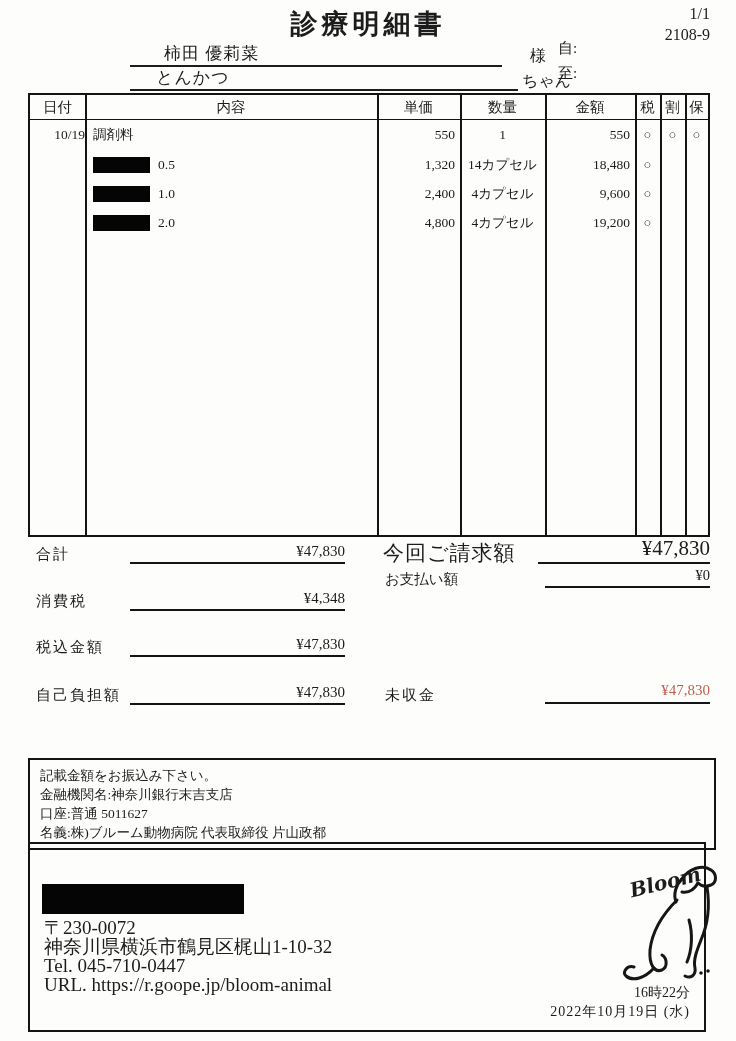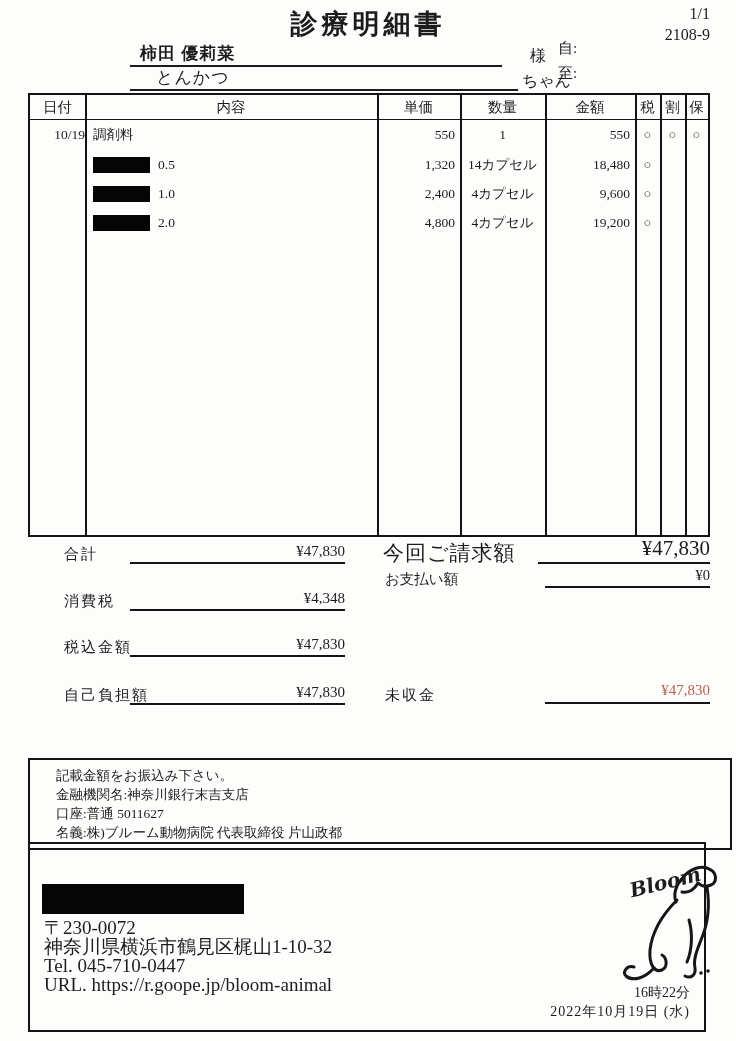--- a/index.html
+++ b/index.html
@@ -8,21 +8,21 @@
     width:736px;height:1041px;
     background:#fdfdfc;
     font-family:"Liberation Serif","DejaVu Serif",serif;
     color:#1c1c1c;
     overflow:hidden;
   }
   .abs{position:absolute;}
   
   .doc-title{left:0;top:6px;width:736px;text-align:center;font-size:27px;letter-spacing:4px;font-weight:bold;}
   .page-info{right:26px;top:3px;text-align:right;font-size:16px;line-height:21px;}
-  .owner-name{left:140px;top:42px;font-size:17px;letter-spacing:1px;font-weight:bold;}
+  .owner-name{left:164px;top:42px;font-size:17px;letter-spacing:1px;}
   .pet-name{left:156px;top:66px;font-size:17px;letter-spacing:1px;}
   .uline1{left:130px;top:65px;width:372px;border-bottom:2px solid #1c1c1c;}
   .uline2{left:130px;top:89px;width:388px;border-bottom:2px solid #1c1c1c;}
   .owner-suffix{left:530px;top:46px;font-size:16px;}
   .pet-suffix{left:522px;top:71px;font-size:16px;}
   .from-label{left:558px;top:39px;font-size:15px;}
   .to-label{left:558px;top:64px;font-size:15px;}
   
   .tbl{left:28px;top:93px;width:678px;height:440px;border:2px solid #141414;}
   .vline{position:absolute;top:0;bottom:0;width:1.5px;background:#141414;}
@@ -33,30 +33,30 @@
     display:grid;grid-template-columns:55px 292px 83px 85px 90px 25px 25px auto;align-items:center;
     font-size:13.5px;}
   .c-date{text-align:right;}
   .c-content{text-align:left;padding-left:8px;display:flex;align-items:center;gap:8px;}
   .c-unit{text-align:right;padding-right:5px;}
   .c-qty{text-align:center;}
   .c-amt{text-align:right;padding-right:5px;}
   .c-mark{text-align:center;font-size:13px;}
   .redact{display:inline-block;width:57px;height:16px;background:#050505;}
   
-  .tot-label{font-size:15px;letter-spacing:2px;margin-left:28px;}
+  .tot-label{font-size:15px;letter-spacing:2px;}
   .tot-value{width:215px;text-align:right;font-size:15px;border-bottom:2px solid #141414;padding-bottom:2px;}
   .bill-label{left:383px;top:539px;font-size:21px;letter-spacing:1px;}
   .bill-value{left:538px;top:536px;width:172px;text-align:right;font-size:21px;border-bottom:2.5px solid #141414;padding-bottom:1px;}
   .paid-label{left:385px;top:570px;font-size:14.5px;}
   .paid-value{left:545px;top:567px;width:165px;text-align:right;font-size:14.5px;border-bottom:2px solid #141414;padding-bottom:2px;}
   .unpaid-label{left:385px;top:686px;font-size:15px;letter-spacing:2px;}
   .unpaid-value{left:545px;top:682px;width:165px;text-align:right;font-size:15px;border-bottom:2px solid #141414;padding-bottom:3px;}
   
-  .bank-box{left:28px;top:758px;width:674px;height:82px;border:2px solid #141414;padding:6px 0 0 26px;box-sizing:content-box;}
+  .bank-box{left:28px;top:758px;width:674px;height:82px;border:2px solid #141414;padding:6px 0 0 10px;box-sizing:content-box;}
   .bank-box div{font-size:13.5px;line-height:19px;}
   
   .clinic-box{left:28px;top:842px;width:678px;height:190px;border:2px solid #141414;box-sizing:border-box;}
   .clinic-redact{position:absolute;left:12px;top:40px;width:202px;height:30px;background:#050505;}
   .clinic-line{position:absolute;left:14px;font-size:19px;line-height:19px;}
   .logo{position:absolute;left:575px;top:10px;width:122px;height:128px;}
   .logo-text{position:absolute;left:24px;top:16px;font-size:20px;font-style:italic;font-weight:bold;transform:rotate(-14deg);font-family:"DejaVu Serif",serif;}
   .footer-time{position:absolute;right:14px;top:140px;font-size:14px;text-align:right;}
   .footer-date{position:absolute;right:14px;top:159px;font-size:14px;text-align:right;letter-spacing:1px;}
 </style>

